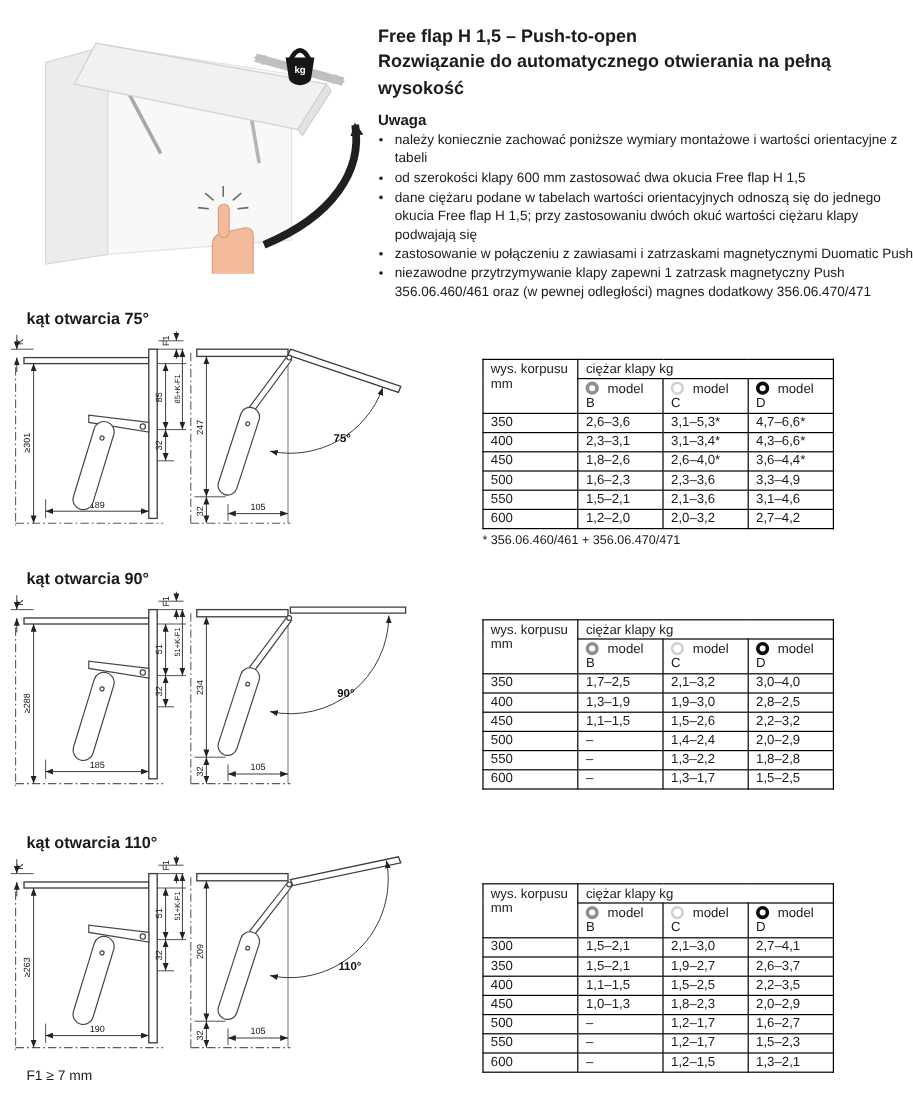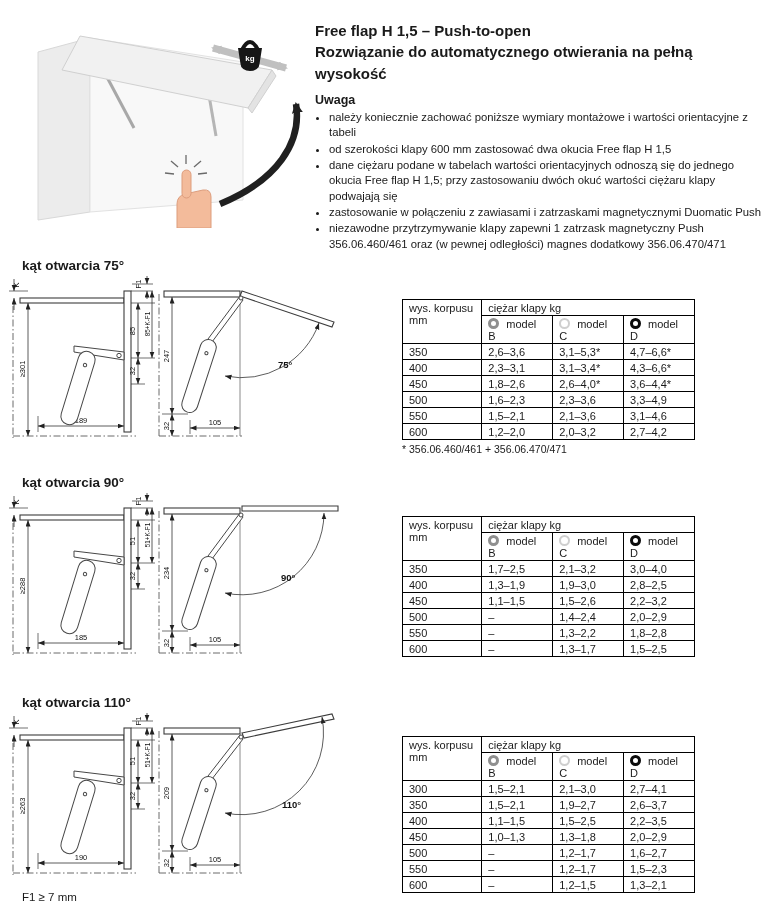--- a/index.html
+++ b/index.html
@@ -495,21 +495,21 @@
           </tr>
           <tr>
             <th>400</th>
             <td>1,1–1,5</td>
             <td>1,5–2,5</td>
             <td>2,2–3,5</td>
           </tr>
           <tr>
             <th>450</th>
             <td>1,0–1,3</td>
-            <td>1,3–1,8</td>
+            <td>1,8–2,3</td>
             <td>2,0–2,9</td>
           </tr>
           <tr>
             <th>500</th>
             <td>–</td>
             <td>1,2–1,7</td>
             <td>1,6–2,7</td>
           </tr>
           <tr>
             <th>550</th>

